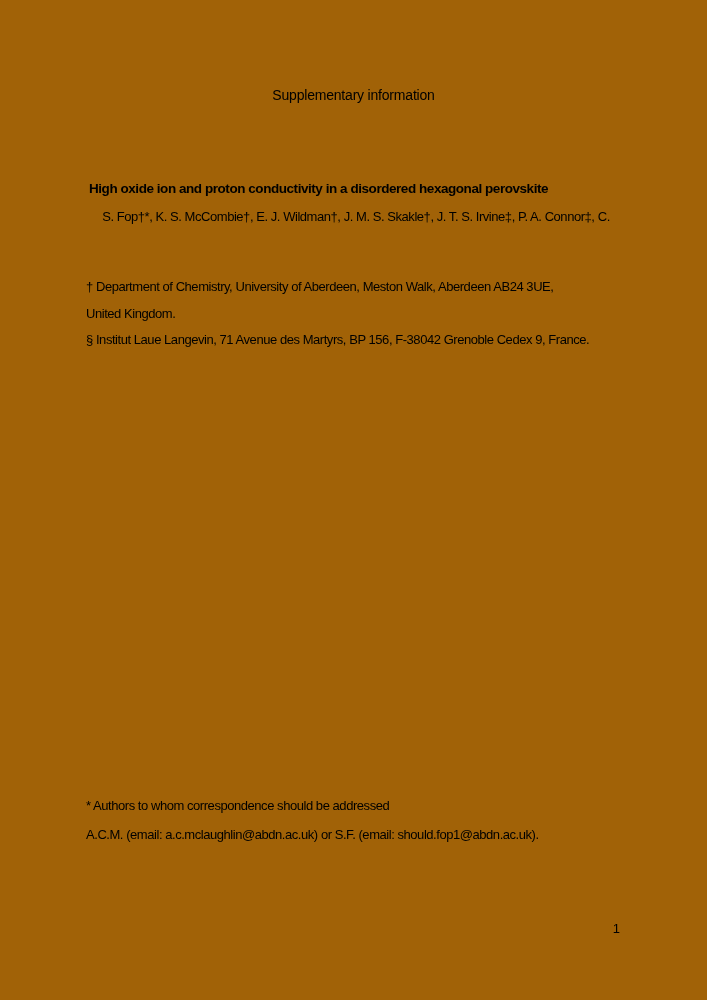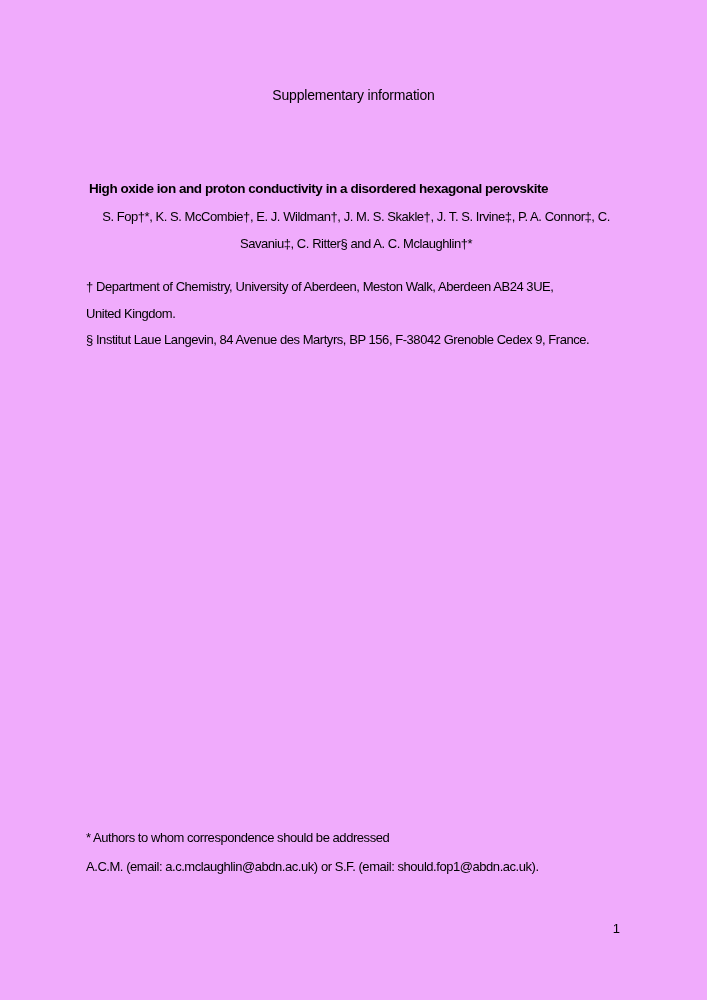--- a/index.html
+++ b/index.html
@@ -13,21 +13,21 @@
     position: relative;
     font-family: "Liberation Sans", sans-serif;
     color: #000000;
     overflow: hidden;
   }
   .page {
     position: absolute;
     left: 0; top: 0;
     width: 707px;
     height: 1000px;
-    background: #f0abfc;
+    background: #a16207;
   }
   .abs { position: absolute; }
 
   .heading-block {
     left: 87px;
     width: 533px;
     top: 85px;
     text-align: center;
     font-size: 14px;
     line-height: 20px;
@@ -66,21 +66,20 @@
   }
   .affiliations-block div { white-space: nowrap; }
 
   .correspondence-block {
     left: 86px;
     width: 540px;
     top: 792px;
     font-size: 13px;
     letter-spacing: -0.45px;
     line-height: 28.5px;
-    margin-top: 32px;
   }
   .correspondence-block div { white-space: nowrap; }
 
   .page-number {
     top: 921px;
     left: 87px;
     width: 533px;
     text-align: right;
     font-size: 13px;
     line-height: 16px;
@@ -92,27 +91,26 @@
 <div class="page">
 
   <div class="abs heading-block">
     <div>Supplementary information</div>
   </div>
 
   <h1 class="abs paper-title">High oxide ion and proton conductivity in a disordered hexagonal perovskite</h1>
 
   <div class="abs authors-block">
     <div>S. Fop†*, K. S. McCombie†, E. J. Wildman†, J. M. S. Skakle†, J. T. S. Irvine‡, P. A. Connor‡, C.</div>
-    <div>Savaniu‡, C. Ritter§ and A. C. Mclaughlin†*</div>
   </div>
 
   <div class="abs affiliations-block">
     <div>† Department of Chemistry, University of Aberdeen, Meston Walk, Aberdeen AB24 3UE,</div>
     <div>United Kingdom.</div>
-    <div>§ Institut Laue Langevin, 84 Avenue des Martyrs, BP 156, F-38042 Grenoble Cedex 9, France.</div>
+    <div>§ Institut Laue Langevin, 71 Avenue des Martyrs, BP 156, F-38042 Grenoble Cedex 9, France.</div>
   </div>
 
   <div class="abs correspondence-block">
     <div>* Authors to whom correspondence should be addressed</div>
     <div>A.C.M. (email: a.c.mclaughlin@abdn.ac.uk) or S.F. (email: should.fop1@abdn.ac.uk).</div>
   </div>
 
   <div class="abs page-number">1</div>
 
 </div>

